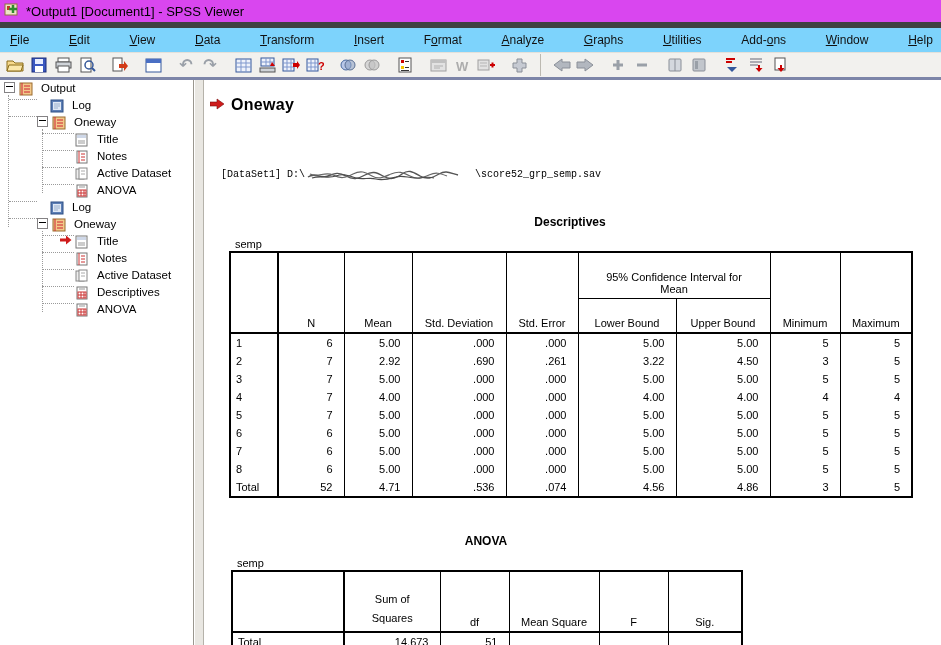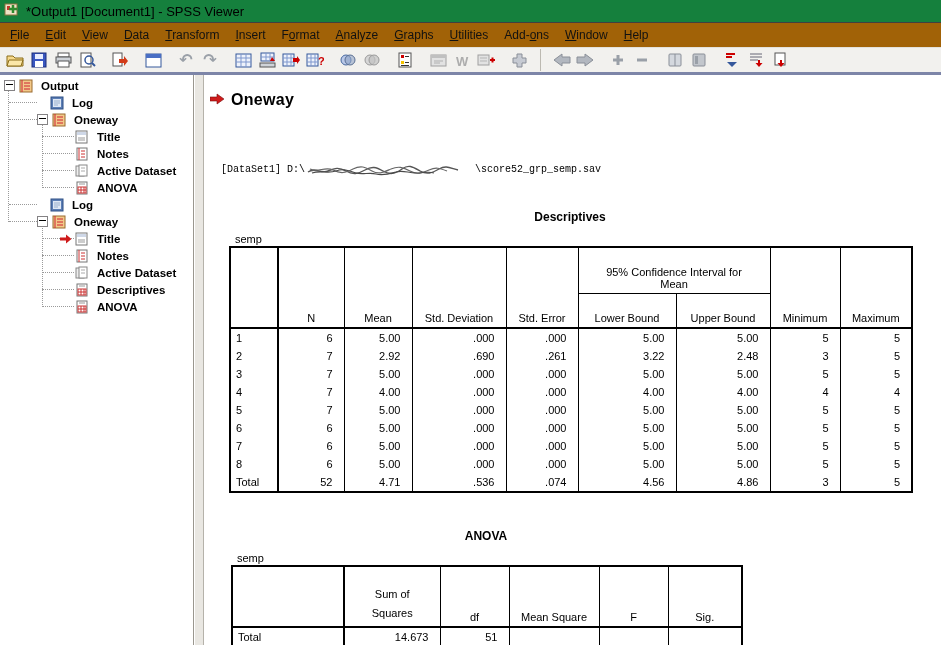--- a/index.html
+++ b/index.html
@@ -1,43 +1,43 @@
 <!DOCTYPE html>
 <html><head>
 <meta charset="utf-8">
 <style>
   html,body{margin:0;padding:0;background:#fff;}
   body{width:941px;height:645px;overflow:hidden;font-family:"Liberation Sans",sans-serif;-webkit-font-smoothing:none;}
   .window{width:941px;height:645px;display:flex;flex-direction:column;background:#fff;}
 
   
-  .titlebar{height:22px;flex:none;display:flex;align-items:center;gap:6px;padding-left:4px;background:#15803d;}
+  .titlebar{height:22px;flex:none;display:flex;align-items:center;gap:6px;padding-left:4px;background:#d946ef;}
   .title-text{font-size:13px;color:#000;}
 
   
-  .menubar{height:24px;flex:none;display:flex;align-items:center;padding-left:2px;background:#a16207;border-top:1px solid #404040;border-bottom:1px solid #e3e1db;font-size:12px;color:#111;}
+  .menubar{height:24px;flex:none;display:flex;align-items:center;padding-left:2px;background:#7dd3fc;border-top:6px solid #404040;border-bottom:1px solid #e3e1db;font-size:12px;color:#111;justify-content:space-between;}
   .menu-item{padding:3px 8px;cursor:default;}
   .menu-item u{text-decoration:underline;text-underline-offset:1px;}
 
   
   .toolbar{height:24px;flex:none;display:flex;align-items:center;background:#f2f1ee;padding-left:3px;}
   .tbgroup{display:flex;align-items:center;}
   .tbgroup + .tbgroup{margin-left:9px;}
   .tbgroup:nth-child(10){border-left:1px solid #bcb9b1;padding-left:8px;}
   .tbico{width:24px;height:22px;display:flex;align-items:center;justify-content:center;}
   .glyph{font-size:16px;line-height:16px;color:#9aa0a8;font-weight:bold;font-family:"DejaVu Sans",sans-serif;}
 
   
   .panes{flex:1;display:flex;min-height:0;border-top:3px solid #7d85a8;}
   .outline{width:193px;flex:none;background:#fff;border-right:1px solid #9a978f;position:relative;font-size:11.5px;padding-top:2px;overflow:hidden;white-space:nowrap;}
   .splitter{width:8px;flex:none;background:#e9e7e2;border-left:1px solid #fff;border-right:1px solid #b5b2aa;}
   .content{flex:1;background:#fff;overflow:hidden;position:relative;}
 
   
-  .tree-row{height:17px;display:flex;align-items:center;font-weight:bold;}
+  .tree-row{height:17px;display:flex;align-items:flex-start;}
   .tree-row .hstub{border-top:1px dotted #9a9a9a;height:0;flex:none;}
   .d0{padding-left:4px;}
   .d1{padding-left:9px;}
   .d2{padding-left:42px;}
   .d1 .hstub{width:28px;}
   .d2 .hstub{width:32px;}
   .expbox{width:9px;height:9px;border:1px solid #848284;background:#fff;position:relative;margin-right:3px;flex:none;}
   .expbox::before{content:"";position:absolute;left:1px;right:1px;top:3px;border-top:1px solid #000;}
   .expspacer{width:12px;flex:none;}
   .ticon{width:15px;height:14px;margin:0 5px 0 1px;flex:none;display:inline-flex;}
@@ -546,21 +546,21 @@
                 <td class="num">5</td>
                 <td class="num">5</td>
               </tr>
               <tr>
                 <td class="stub">2</td>
                 <td class="num">7</td>
                 <td class="num">2.92</td>
                 <td class="num">.690</td>
                 <td class="num">.261</td>
                 <td class="num">3.22</td>
-                <td class="num">2.48</td>
+                <td class="num">4.50</td>
                 <td class="num">3</td>
                 <td class="num">5</td>
               </tr>
               <tr>
                 <td class="stub">3</td>
                 <td class="num">7</td>
                 <td class="num">5.00</td>
                 <td class="num">.000</td>
                 <td class="num">.000</td>
                 <td class="num">5.00</td>

